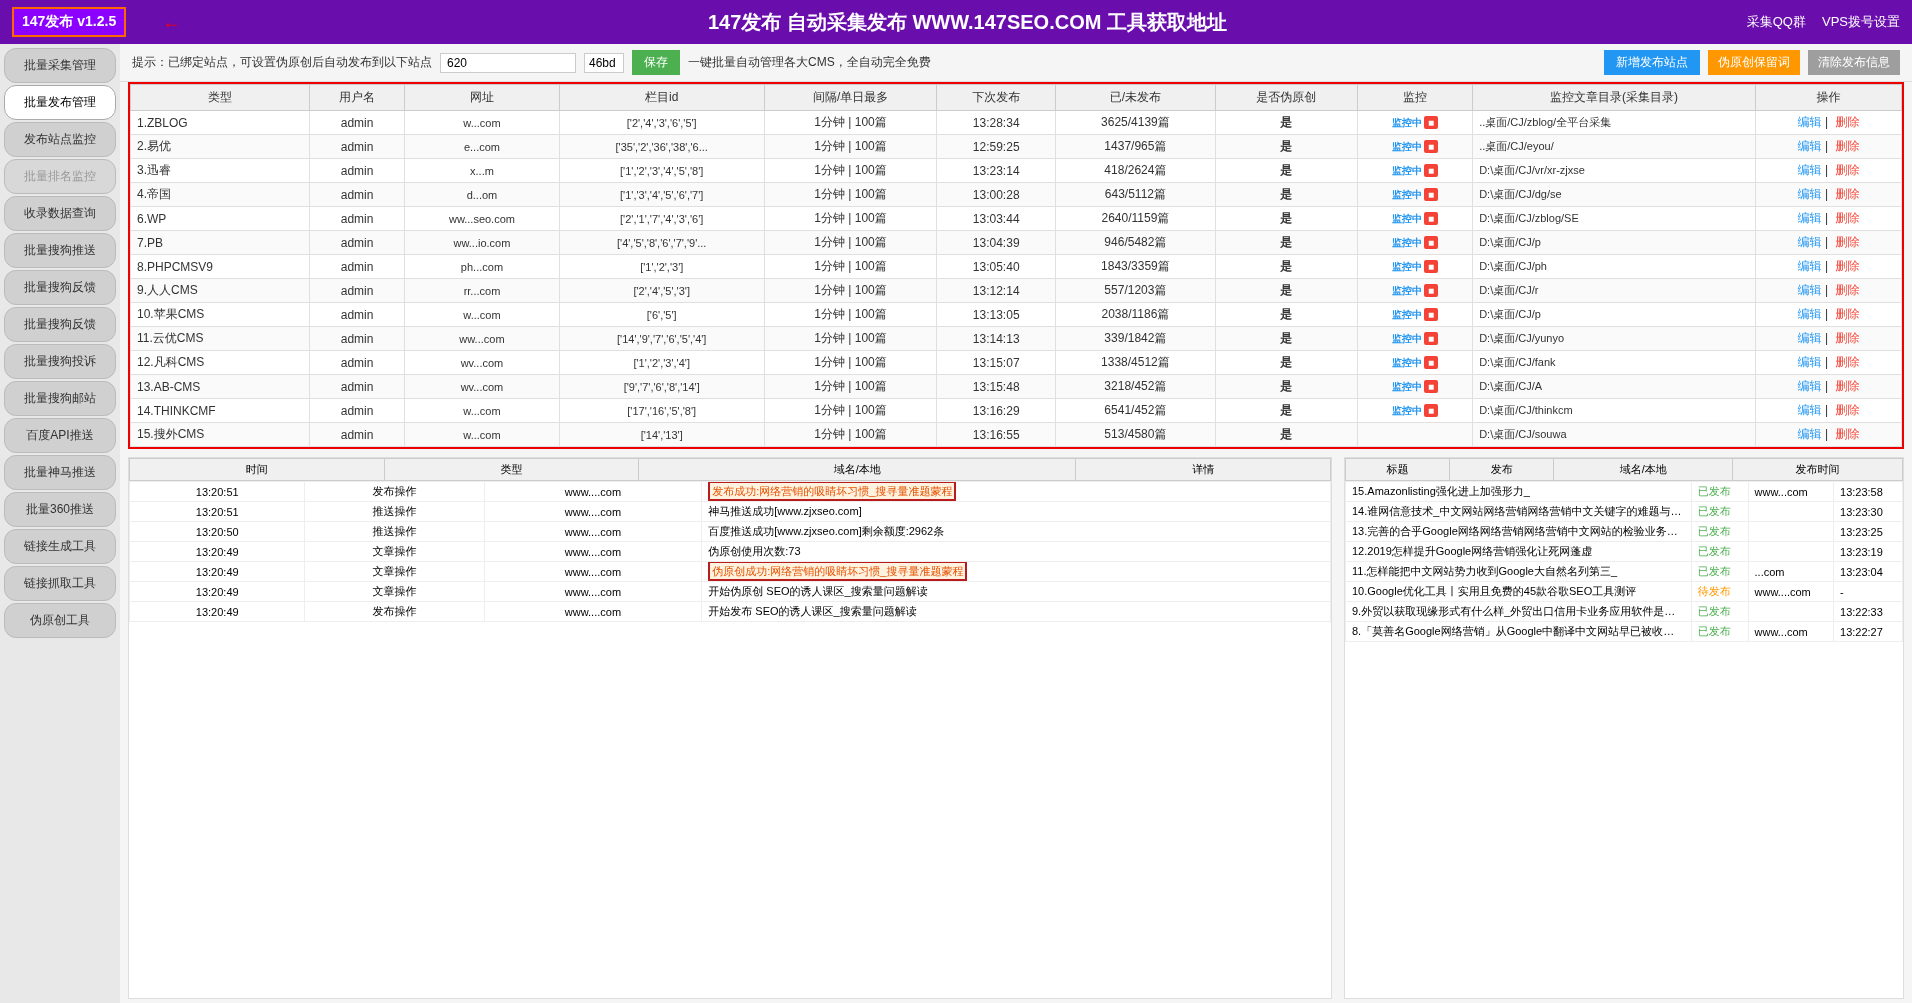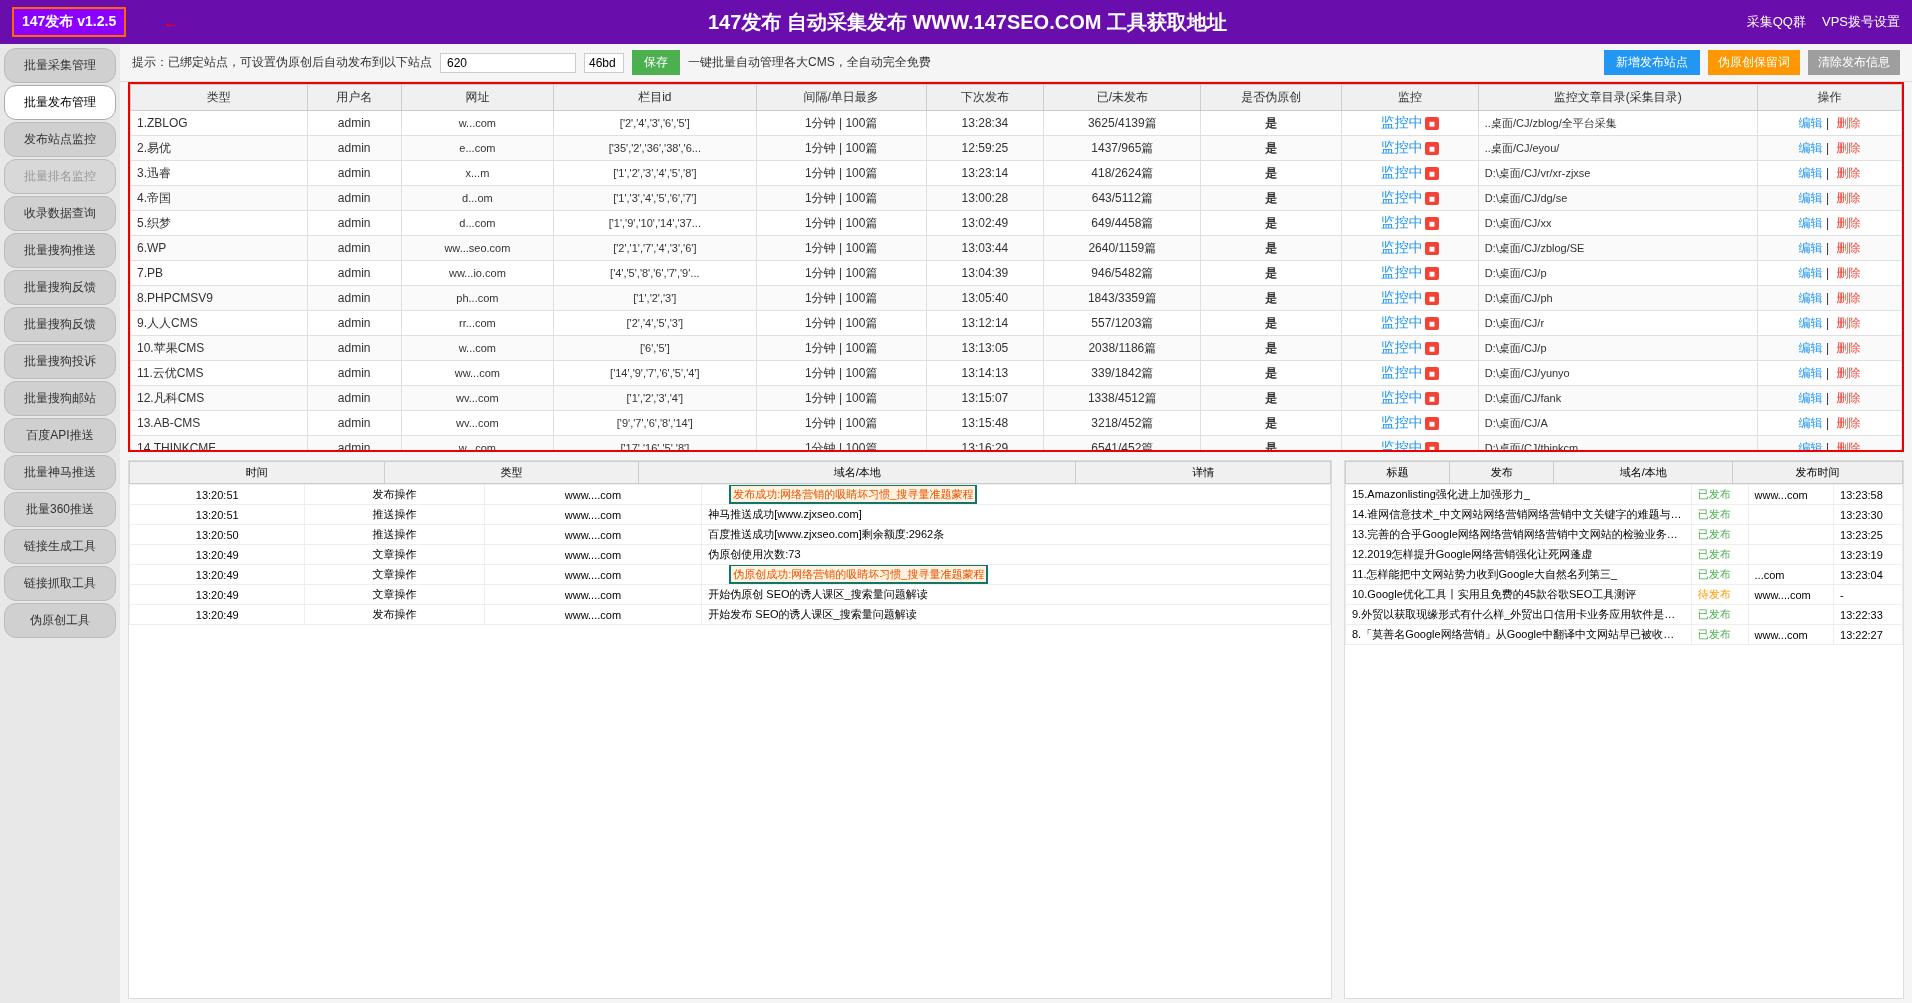--- a/index.html
+++ b/index.html
@@ -170,21 +170,22 @@
       background: white;
     }
     .main-table tr:nth-child(even) td { background: #fafafa; }
 
     .td-left { text-align: left !important; }
     .td-url { color: #666; font-size: 11px; }
 
     .status-yes { color: #4CAF50; font-weight: bold; }
     .status-monitor {
       color: #2196F3;
-      font-size: 14px;
+      font-size: 10px;
+      font-weight: bold;
     }
     .btn-red-icon {
       display: inline-block;
       background: #f44336;
       color: white;
       padding: 1px 4px;
       font-size: 10px;
       border-radius: 2px;
       margin-left: 2px;
     }
@@ -306,23 +307,22 @@
 
     .table-wrapper {
       overflow-x: auto;
       overflow-y: auto;
       max-height: 370px;
       border: 2px solid #e00;
       margin: 0 8px 4px;
     }
 
     .detail-highlight-box {
-      border: 2px solid #0f766e;
+      border: 2px solid #b91c1c;
       padding: 2px;
-      margin-left: 21px;
     }
   </style>
 </head>
 <body>
 
 <div class="header">
   <div class="header-logo">147发布 v1.2.5</div>
   <span class="arrow-right">←</span>
   <div class="header-title">147发布 自动采集发布 WWW.147SEO.COM 工具获取地址</div>
   <div class="header-actions">
@@ -429,33 +429,20 @@
               <td class="td-url">['1','3','4','5','6','7']</td>
               <td>1分钟 | 100篇</td>
               <td>13:00:28</td>
               <td>643/5112篇</td>
               <td class="status-yes">是</td>
               <td><span class="status-monitor">监控中</span><span class="btn-red-icon">■</span></td>
               <td class="td-path">D:\桌面/CJ/dg/se</td>
               <td><a class="btn-edit">编辑</a> | <a class="btn-delete">删除</a></td>
             </tr>
             <tr>
-              <td class="td-left">5.织梦</td>
-              <td>admin</td>
-              <td class="td-url">d...com</td>
-              <td class="td-url">['1','9','10','14','37...</td>
-              <td>1分钟 | 100篇</td>
-              <td>13:02:49</td>
-              <td>649/4458篇</td>
-              <td class="status-yes">是</td>
-              <td><span class="status-monitor">监控中</span><span class="btn-red-icon">■</span></td>
-              <td class="td-path">D:\桌面/CJ/xx</td>
-              <td><a class="btn-edit">编辑</a> | <a class="btn-delete">删除</a></td>
-            </tr>
-            <tr>
               <td class="td-left">6.WP</td>
               <td>admin</td>
               <td class="td-url">ww...seo.com</td>
               <td class="td-url">['2','1','7','4','3','6']</td>
               <td>1分钟 | 100篇</td>
               <td>13:03:44</td>
               <td>2640/1159篇</td>
               <td class="status-yes">是</td>
               <td><span class="status-monitor">监控中</span><span class="btn-red-icon">■</span></td>
               <td class="td-path">D:\桌面/CJ/zblog/SE</td>

